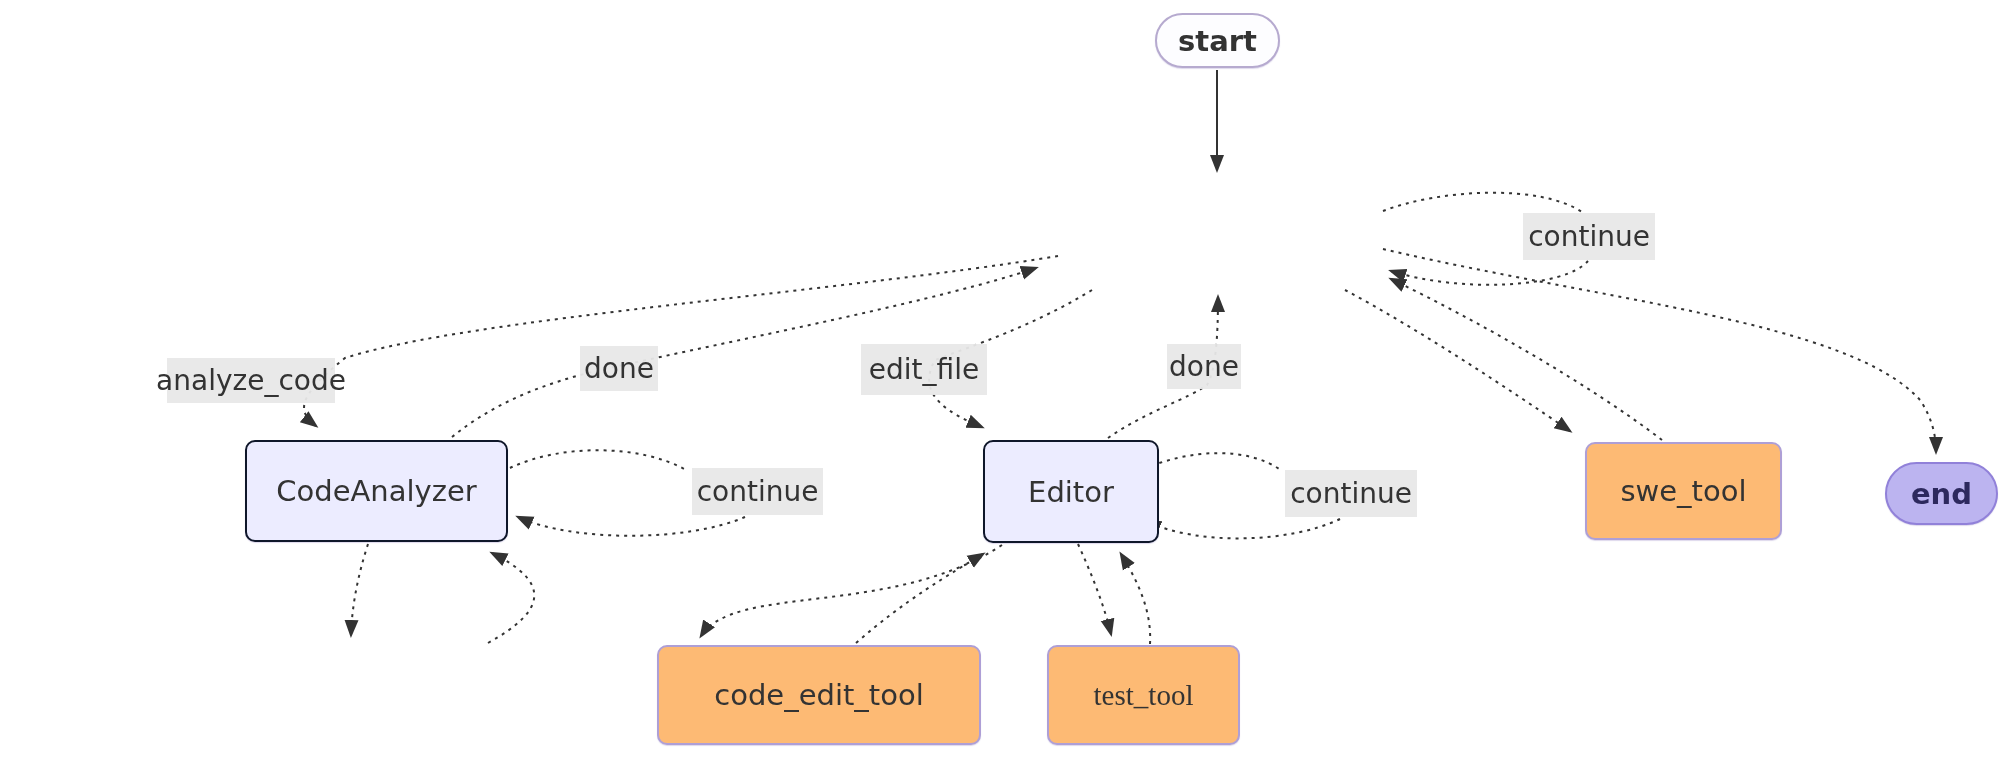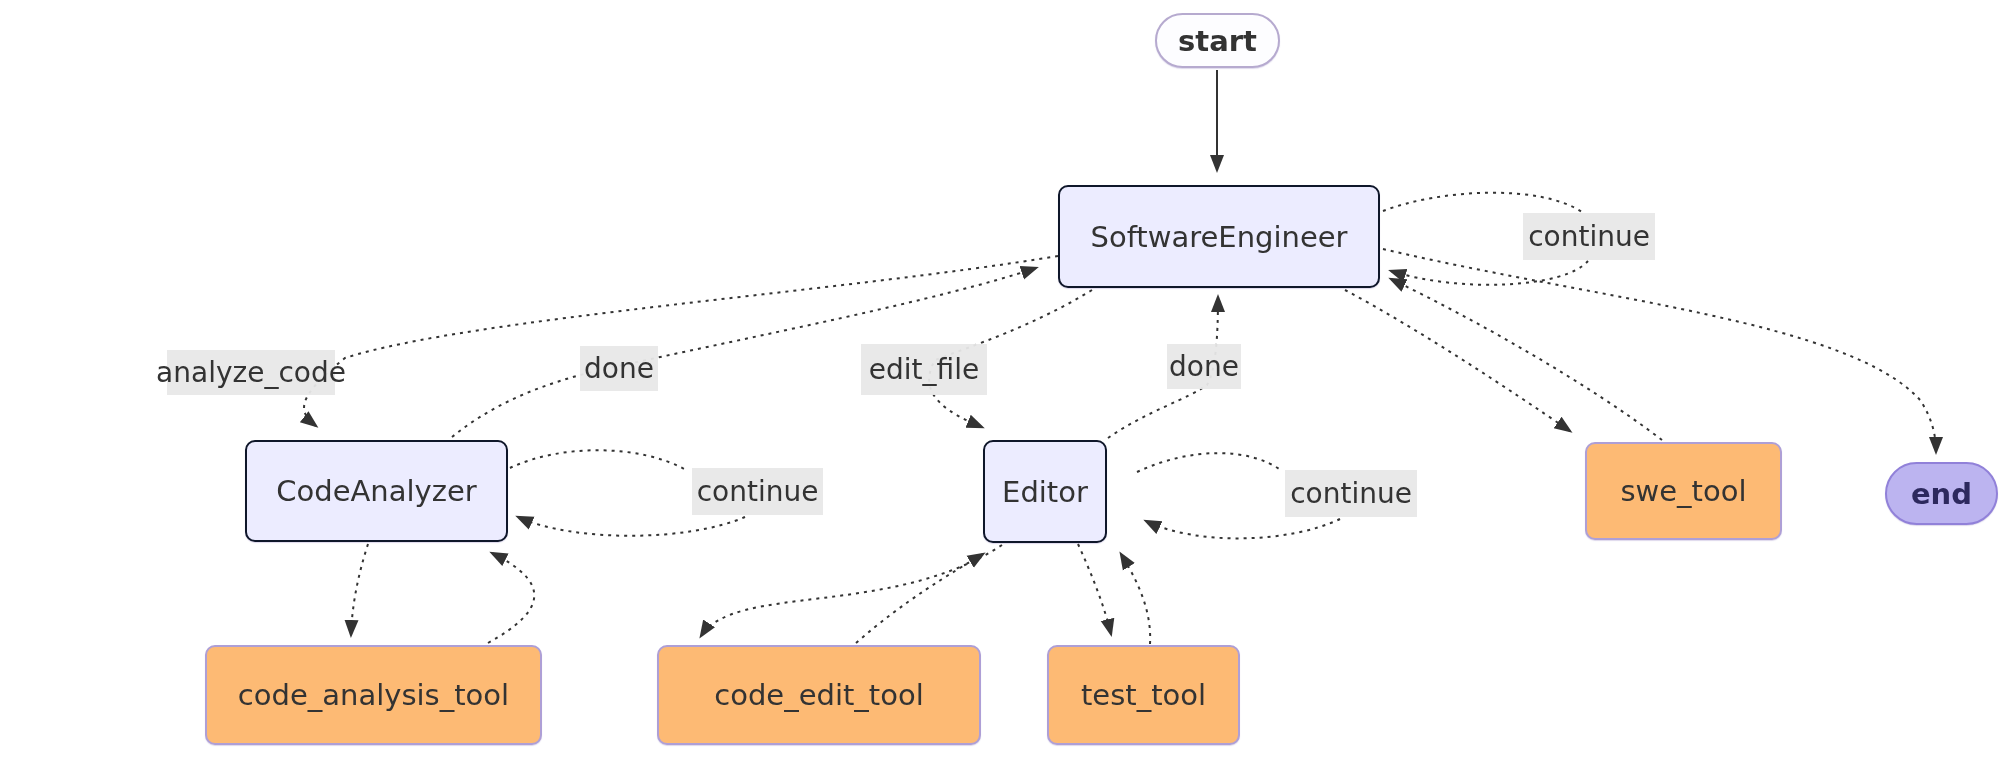--- a/index.html
+++ b/index.html
@@ -71,37 +71,35 @@
 
     <path class="edge" d="M 856 643 C 905 600 950 574 983 554" marker-end="url(#arrow)"></path>
 
     <path class="edge" d="M 1078 544 C 1092 575 1104 605 1111 634" marker-end="url(#arrow)"></path>
 
     <path class="edge" d="M 1150 644 C 1152 610 1137 580 1121 554" marker-end="url(#arrow)"></path>
   </svg>
 
   <div class="node stadium start" style="left:1155px;top:13px;width:125px;height:55px;">start</div>
 
-  <div class="node" style="left:1058px;top:185px;width:322px;height:103px;">SoftwareEngineer</div>
 
   <div class="node" style="left:245px;top:440px;width:263px;height:102px;">CodeAnalyzer</div>
 
-  <div class="node" style="left:983px;top:440px;width:124px;height:103px;">Editor</div>
+  <div class="node" style="left:983px;top:440px;width:176px;height:103px;">Editor</div>
 
   <div class="node tool" style="left:1585px;top:442px;width:197px;height:98px;">swe_tool</div>
 
   <div class="node stadium end" style="left:1885px;top:462px;width:113px;height:63px;">end</div>
 
-  <div class="node tool" style="left:205px;top:645px;width:337px;height:100px;">code_analysis_tool</div>
 
   <div class="node tool" style="left:657px;top:645px;width:324px;height:100px;">code_edit_tool</div>
 
-  <div class="node tool" style="left:1047px;top:645px;width:193px;height:100px;">test_tool</div>
+  <div class="node tool" style="left:1047px;top:645px;width:193px;height:100px;font-family:Liberation Serif, serif;">test_tool</div>
 
-  <div class="edge-label" style="left:167px;top:350px;width:168px;height:45px;">analyze_code</div>
+  <div class="edge-label" style="left:167px;top:358px;width:168px;height:45px;">analyze_code</div>
 
   <div class="edge-label" style="left:580px;top:346px;width:78px;height:45px;">done</div>
 
   <div class="edge-label" style="left:861px;top:344px;width:126px;height:51px;">edit_file</div>
 
   <div class="edge-label" style="left:1167px;top:344px;width:74px;height:45px;">done</div>
 
   <div class="edge-label" style="left:1523px;top:213px;width:132px;height:47px;">continue</div>
 
   <div class="edge-label" style="left:692px;top:468px;width:131px;height:47px;">continue</div>

